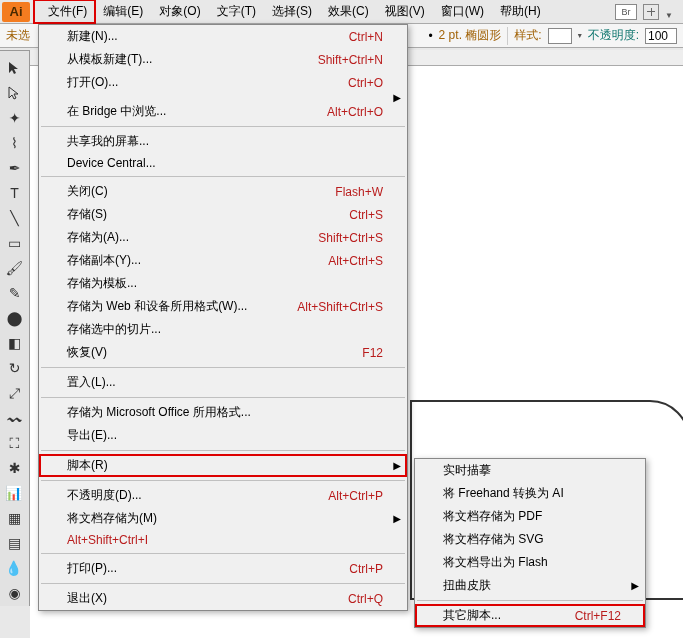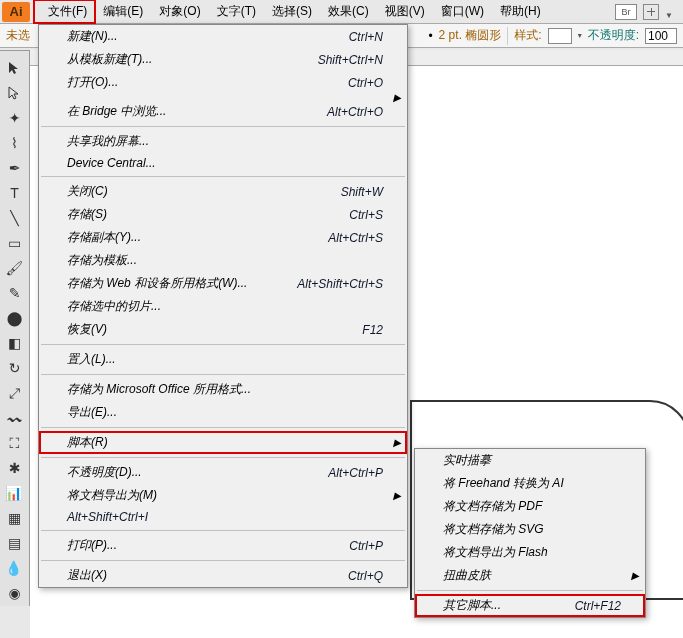--- a/index.html
+++ b/index.html
@@ -24,25 +24,25 @@
   .toolbox { position: absolute; left: 0; top: 50px; width: 30px; background: #e2e2e2; border-right: 1px solid #999; border-top: 1px solid #999; padding-top: 4px; }
   .tool { width: 24px; height: 24px; margin: 1px auto; display: flex; align-items: center; justify-content: center; color: #333; font-size: 14px; }
   .tool svg { width: 16px; height: 16px; }
 
   .canvas { position: absolute; left: 30px; top: 50px; right: 0; bottom: 0; background: #fff; }
   .canvas .shape { position: absolute; left: 380px; top: 350px; width: 280px; height: 200px; border: 2px solid #333; border-top-right-radius: 40px; border-top-left-radius: 0; }
   .ruler-h { position: absolute; left: 30px; right: 0; top: 50px; height: 16px; background: #eee; border-bottom: 1px solid #aaa; }
 
   .dropdown { position: absolute; background: #f0f0f0; border: 1px solid #888; box-shadow: 2px 2px 6px rgba(0,0,0,0.3); }
   .dropdown.main { left: 38px; top: 24px; width: 370px; }
-  .dropdown.sub { left: 414px; top: 448px; width: 232px; }
-  .menu-item { display: flex; align-items: center; padding: 3px 24px 3px 28px; cursor: default; position: relative; font-style: italic; }
+  .dropdown.sub { left: 414px; top: 458px; width: 232px; }
+  .menu-item { display: flex; align-items: center; padding: 3px 24px 3px 28px; cursor: default; position: relative; }
   .menu-item.highlight { outline: 2px solid #d00; outline-offset: -2px; }
   .menu-item .label { flex: 1; }
-  .menu-item .shortcut { color: #0f172a; }
+  .menu-item .shortcut { color: #b91c1c; }
   .menu-item .arrow { position: absolute; right: 6px; font-size: 10px; }
   .menu-sep { height: 1px; background: #c0c0c0; margin: 3px 2px; }
 </style>
 </head>
 <body>
 
 <div class="menubar">
   <div class="ai-logo">Ai</div>
   <div class="menubar-item highlight">文件(F)</div>
   <div class="menubar-item">编辑(E)</div>
@@ -134,27 +134,31 @@
   <div class="menu-sep"></div>
   <div class="menu-item">
       <span class="label">共享我的屏幕...</span>
     </div>
   <div class="menu-item">
       <span class="label">Device Central...</span>
     </div>
   <div class="menu-sep"></div>
   <div class="menu-item">
       <span class="label">关闭(C)</span>
-      <span class="shortcut">Shift+W</span>
+      <span class="shortcut">Flash+W</span>
     </div>
   <div class="menu-item">
       <span class="label">存储(S)</span>
       <span class="shortcut">Ctrl+S</span>
     </div>
   <div class="menu-item">
+      <span class="label">存储为(A)...</span>
+      <span class="shortcut">Shift+Ctrl+S</span>
+    </div>
+  <div class="menu-item">
       <span class="label">存储副本(Y)...</span>
       <span class="shortcut">Alt+Ctrl+S</span>
     </div>
   <div class="menu-item">
       <span class="label">存储为模板...</span>
     </div>
   <div class="menu-item">
       <span class="label">存储为 Web 和设备所用格式(W)...</span>
       <span class="shortcut">Alt+Shift+Ctrl+S</span>
     </div>
@@ -180,21 +184,21 @@
   <div class="menu-item highlight">
       <span class="label">脚本(R)</span>
       <span class="arrow">▶</span>
     </div>
   <div class="menu-sep"></div>
   <div class="menu-item">
       <span class="label">不透明度(D)...</span>
       <span class="shortcut">Alt+Ctrl+P</span>
     </div>
   <div class="menu-item">
-      <span class="label">将文档导出为(M)</span>
+      <span class="label">将文档存储为(M)</span>
       <span class="arrow">▶</span>
     </div>
   <div class="menu-item">
       <span class="shortcut">Alt+Shift+Ctrl+I</span>
     </div>
   <div class="menu-sep"></div>
   <div class="menu-item">
       <span class="label">打印(P)...</span>
       <span class="shortcut">Ctrl+P</span>
     </div>

